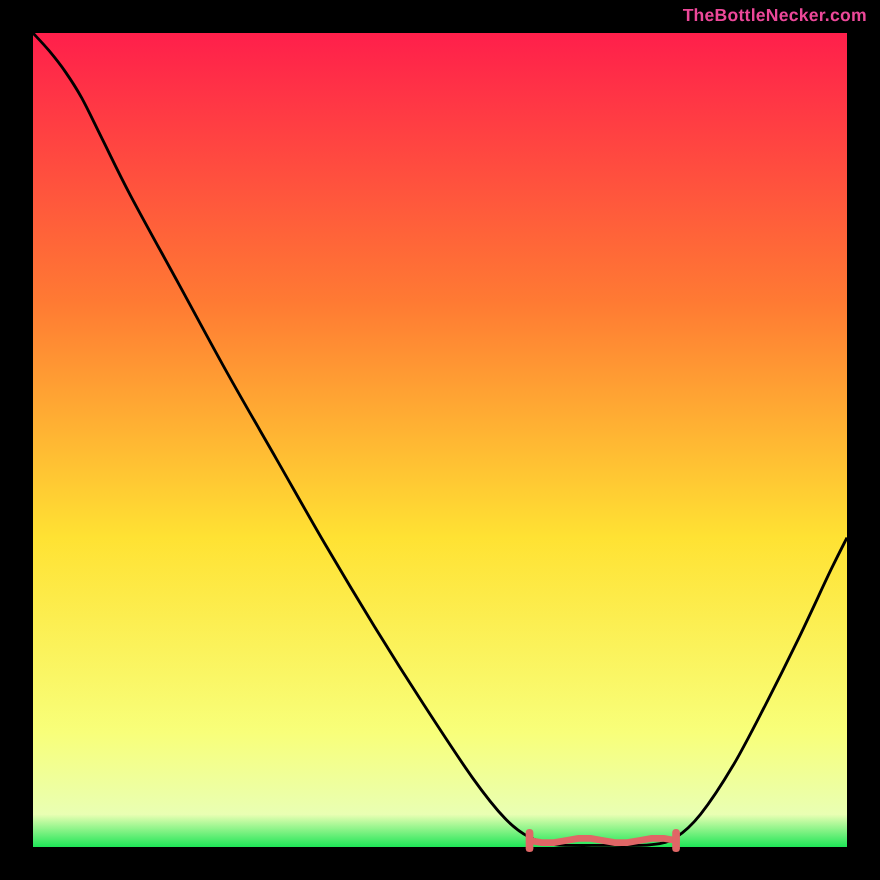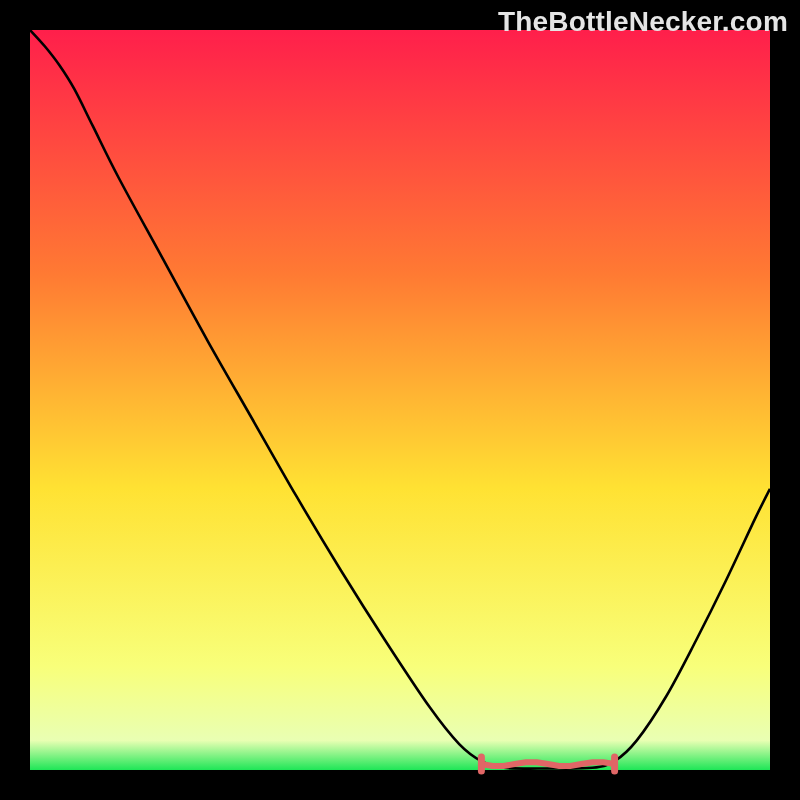--- a/index.html
+++ b/index.html
@@ -14,23 +14,23 @@
   .wrap {
     position: relative;
     width: 800px;
     height: 800px;
     background: #000;
   }
   .attribution {
     position: absolute;
     top: 6px;
     right: 12px;
-    color: #e5e5e5;
+    color: #ec4899;
     font-weight: 700;
-    font-size: 28px;
+    font-size: 16px;
     letter-spacing: 0.2px;
     z-index: 10;
   }
   svg {
     display: block;
     position: absolute;
     top: 0;
     left: 0;
   }
 </style>

